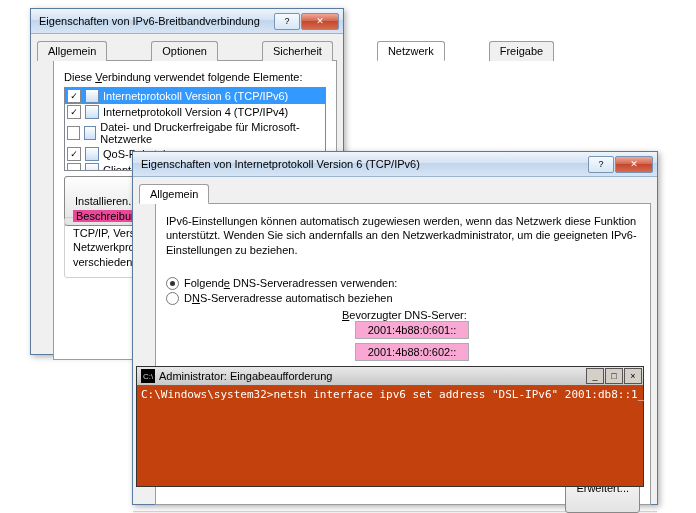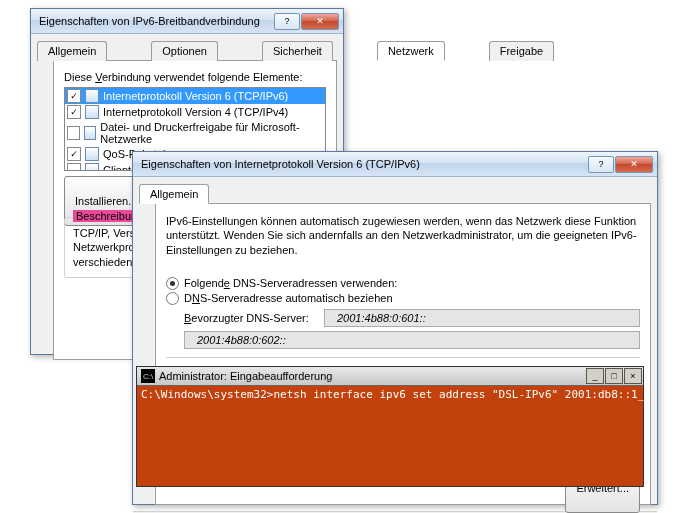--- a/index.html
+++ b/index.html
@@ -154,28 +154,28 @@
 .radio.checked::after {
   content: "";
   width: 5px; height: 5px;
   background: #333;
   border-radius: 50%;
 }
 .field-row {
   display: flex;
   align-items: center;
   margin: 4px 0 4px 18px;
+  flex-direction: column;
 }
 .field-row .flabel { width: 140px; }
 .txtinput {
   flex: 1;
   border: 1px solid #abadb3;
   padding: 2px 12px;
-  background: #e5e5e5;
-  font-style: italic;
+  background: #f9a8d4;
 }
 
 .cmdwin {
   position: absolute;
   border: 1px solid #333;
   background: #000;
 }
 .cmdtitle {
   background: linear-gradient(to bottom,#e8e8e8,#c8c8c8);
   height: 18px;

